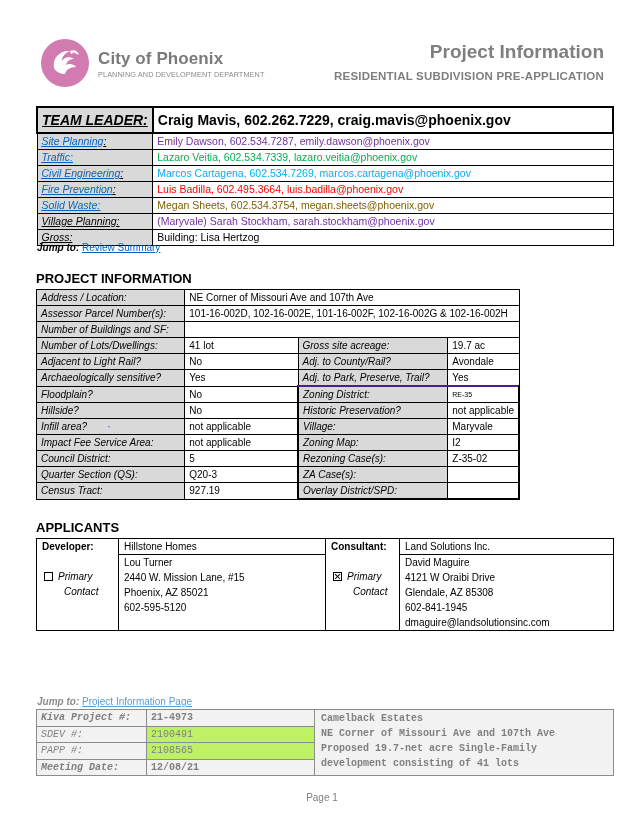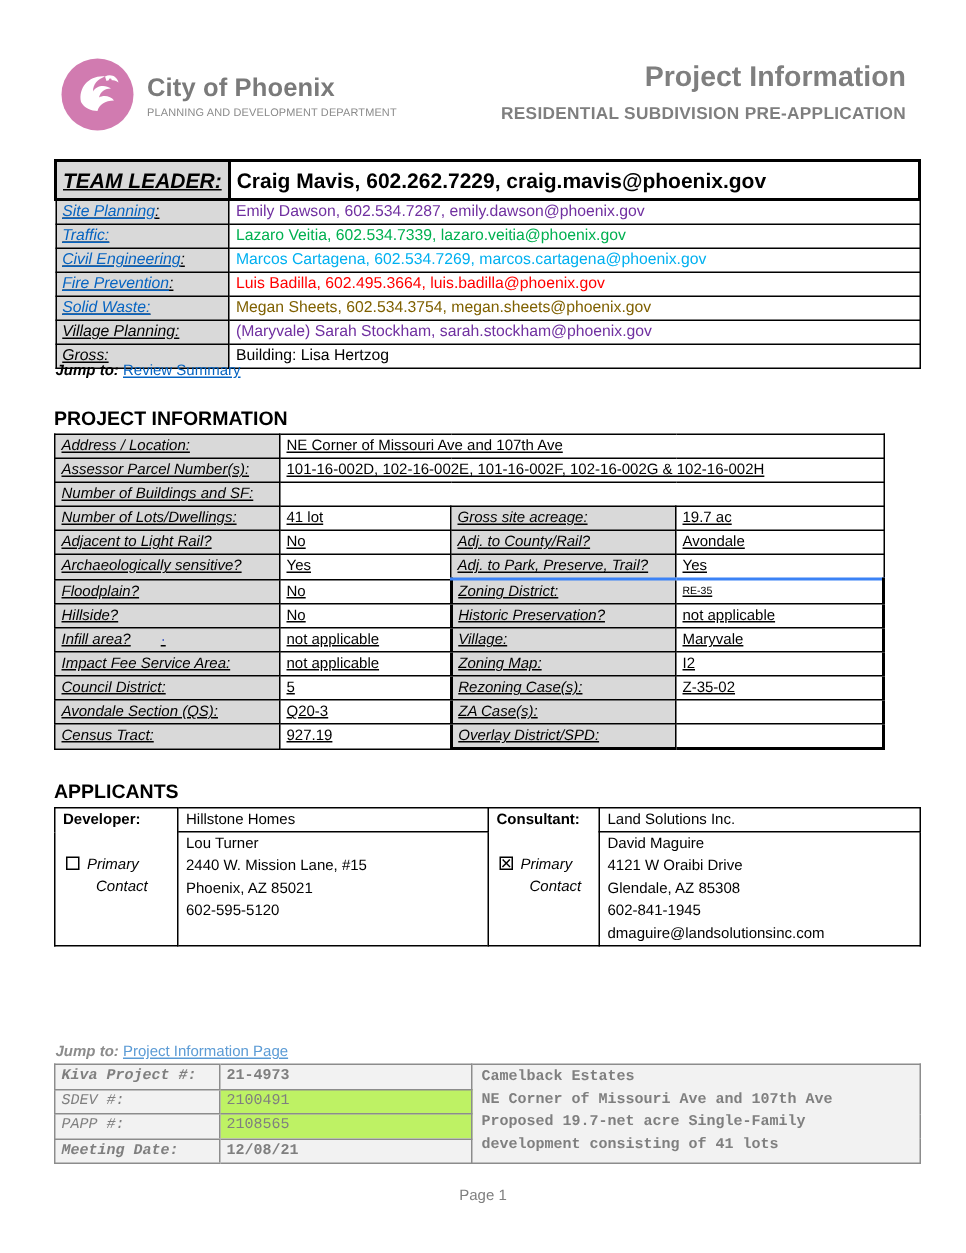--- a/index.html
+++ b/index.html
@@ -24,29 +24,29 @@
   .team tr.leader td.lab { font-style: italic; background: #d9d9d9; }
   .team a { color: #0563c1; text-decoration: underline; }
   .jump { position: absolute; left: 37px; top: 242px; font-size: 10px; }
   .jump b { font-style: italic; }
   .jump a { color: #0563c1; text-decoration: underline; }
 
   
   .h2 { position: absolute; left: 36px; font-size: 13px; font-weight: bold; }
 
   
-  .proj { position: absolute; left: 36px; top: 289px; width: 554px; border-collapse: collapse; font-size: 10px; text-decoration: underline; }
+  .proj { position: absolute; left: 36px; top: 289px; width: 484px; border-collapse: collapse; font-size: 10px; }
   .proj td { border: 1px solid #000; height: 16px; padding: 0 4px; white-space: nowrap; line-height: 15px; }
   .proj td.lab { background: #d9d9d9; font-style: italic; }
   .proj td.c1 { width: 150px; }
   .proj td.c2 { width: 114px; }
   .proj td.c3 { width: 150px; }
   .proj td.thickl { border-left: 2px solid #000; }
   .proj td.thickr { border-right: 2px solid #000; }
-  .proj tr.thickt td.right { border-top: 2px solid #3b82f6; }
+  .proj tr.thickt td.right { border-top: 2px solid #4c1d95; }
   .proj tr.thickb td.right { border-bottom: 2px solid #000; }
   .small { font-size: 7px; }
   .dot { color: #1f3fbf; margin-left: 20px; font-style: normal; }
 
   
   .apps { position: absolute; left: 36px; top: 538px; width: 578px; border-collapse: collapse; font-size: 10px; }
   .apps td { border: 1px solid #000; padding: 0 5px; vertical-align: top; line-height: 15px; }
   .apps td.role { width: 82px; font-weight: bold; border-right: 1px solid #000; margin-left: 37px; }
   .apps td.roleb { width: 74px; font-weight: bold; }
   .primary { font-style: italic; margin-top: 15px; font-weight: normal; padding-left: 2px; }
@@ -184,21 +184,21 @@
       <td class="lab c3 thickl">Zoning Map:</td>
       <td class="thickr">I2</td>
     </tr>
     <tr>
       <td class="lab c1">Council District:</td>
       <td class="c2">5</td>
       <td class="lab c3 thickl">Rezoning Case(s):</td>
       <td class="thickr">Z-35-02</td>
     </tr>
     <tr>
-      <td class="lab c1">Avondale Section (QS):</td>
+      <td class="lab c1">Quarter Section (QS):</td>
       <td class="c2">Q20-3</td>
       <td class="lab c3 thickl">ZA Case(s):</td>
       <td class="thickr"></td>
     </tr>
     <tr class="thickb">
       <td class="lab c1">Census Tract:</td>
       <td class="c2">927.19</td>
       <td class="lab c3 right thickl">Overlay District/SPD:</td>
       <td class="right thickr"></td>
     </tr>

